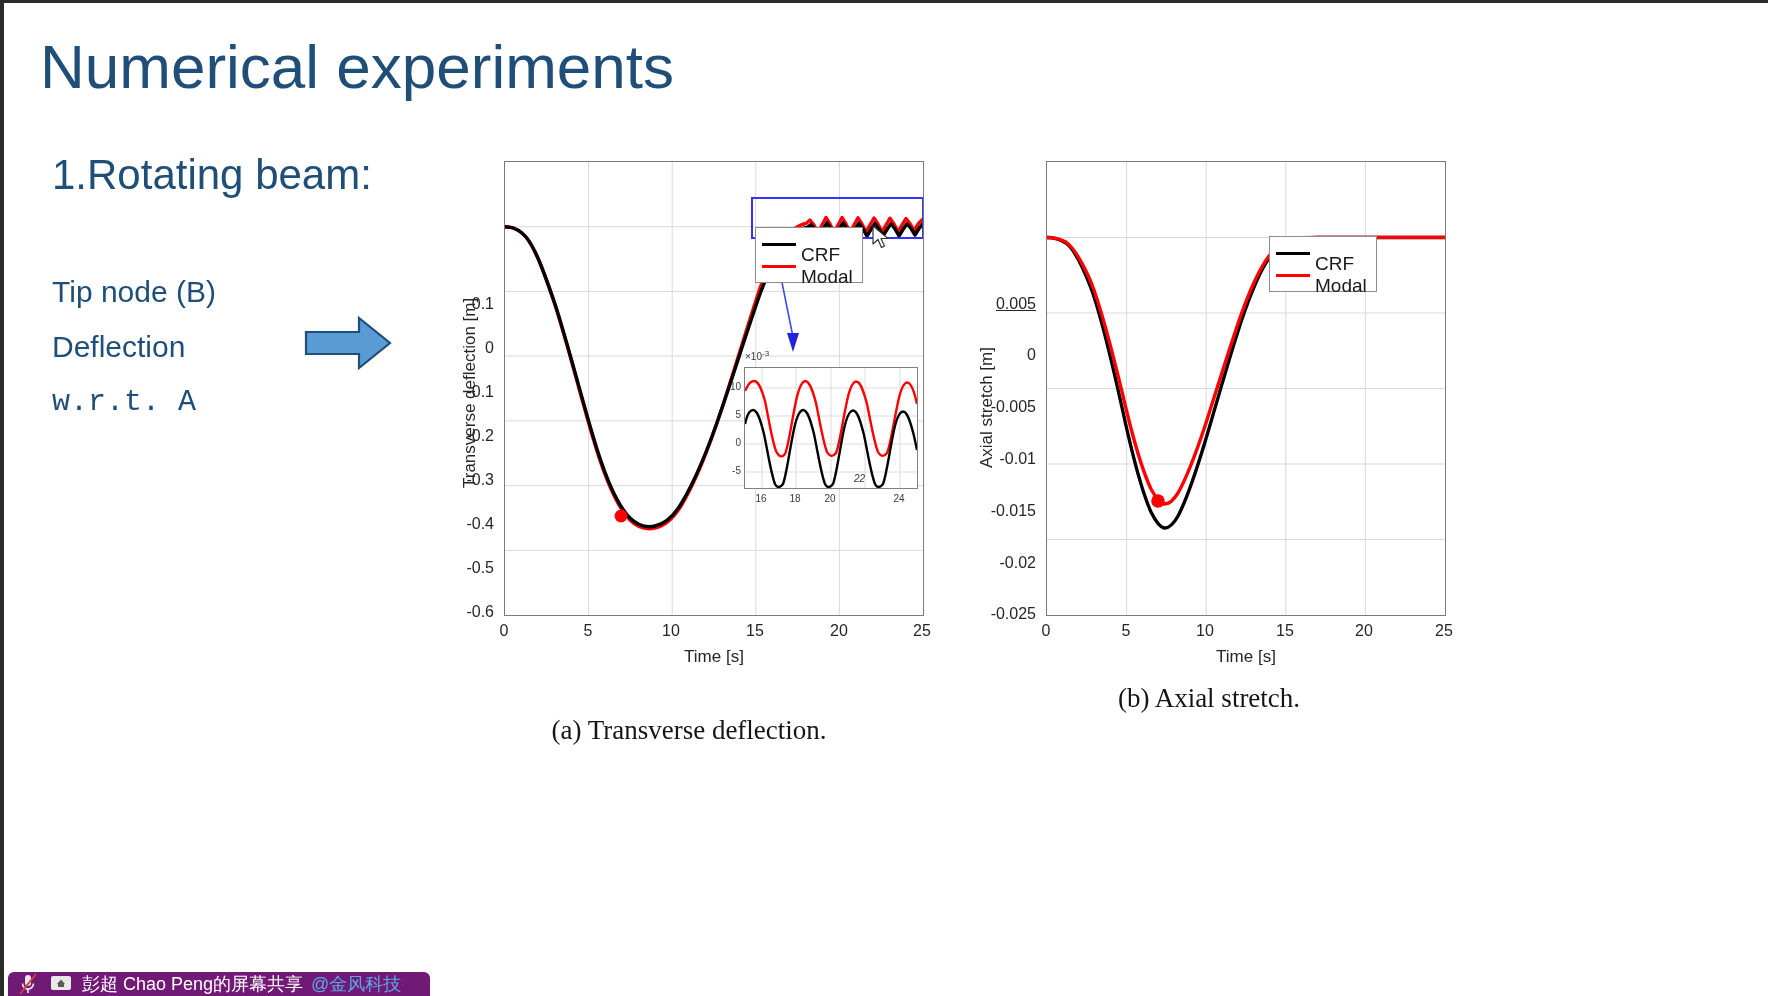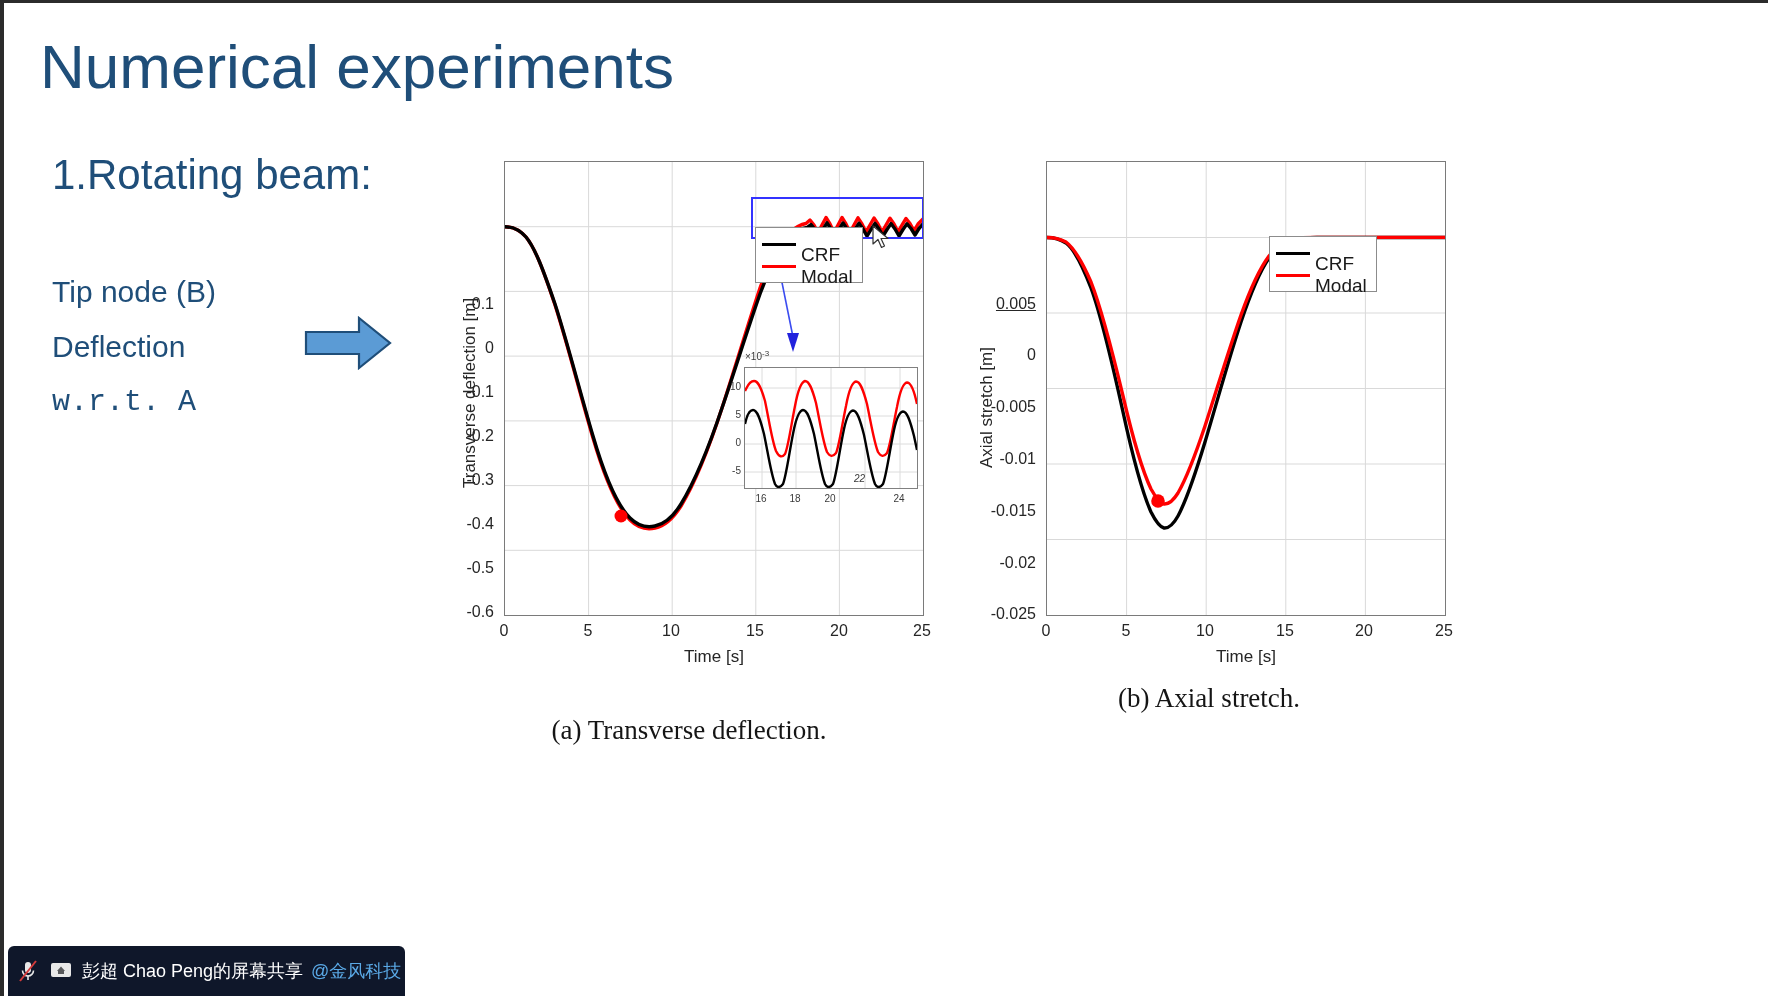--- a/index.html
+++ b/index.html
@@ -176,26 +176,26 @@
     width: 20px;
     height: 26px;
     pointer-events: none;
   }
 
   
   #taskbar {
     position: absolute;
     left: 4px;
     bottom: 0px;
-    height: 50px;
-    background: #0f172a;
+    height: 24px;
+    background: #701a75;
     border-radius: 6px 6px 0 0;
     display: flex;
     align-items: center;
-    padding: 0 4px 0 10px;
+    padding: 0 29px 0 10px;
     box-sizing: border-box;
   }
   #taskbar-label {
     font-size: 18px;
     color: #ffffff;
     margin-left: 10px;
     white-space: nowrap;
   }
   #taskbar-handle {
     font-size: 18px;

